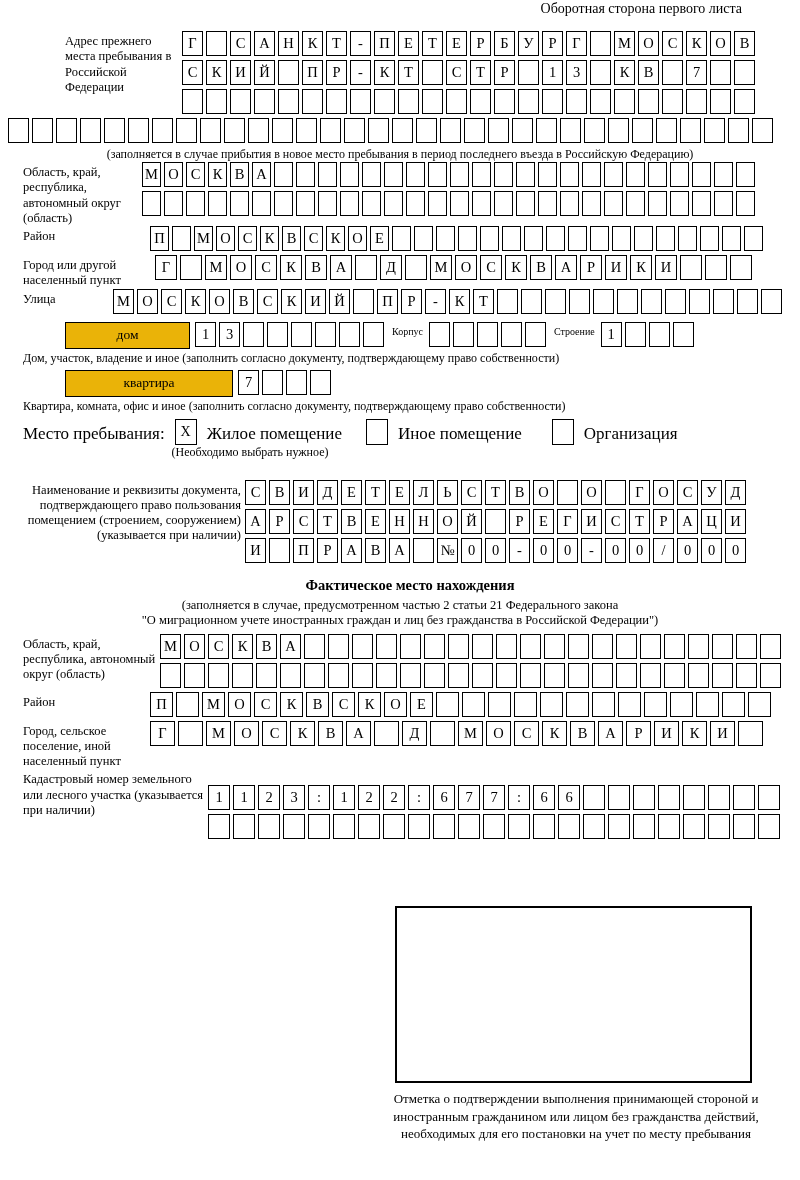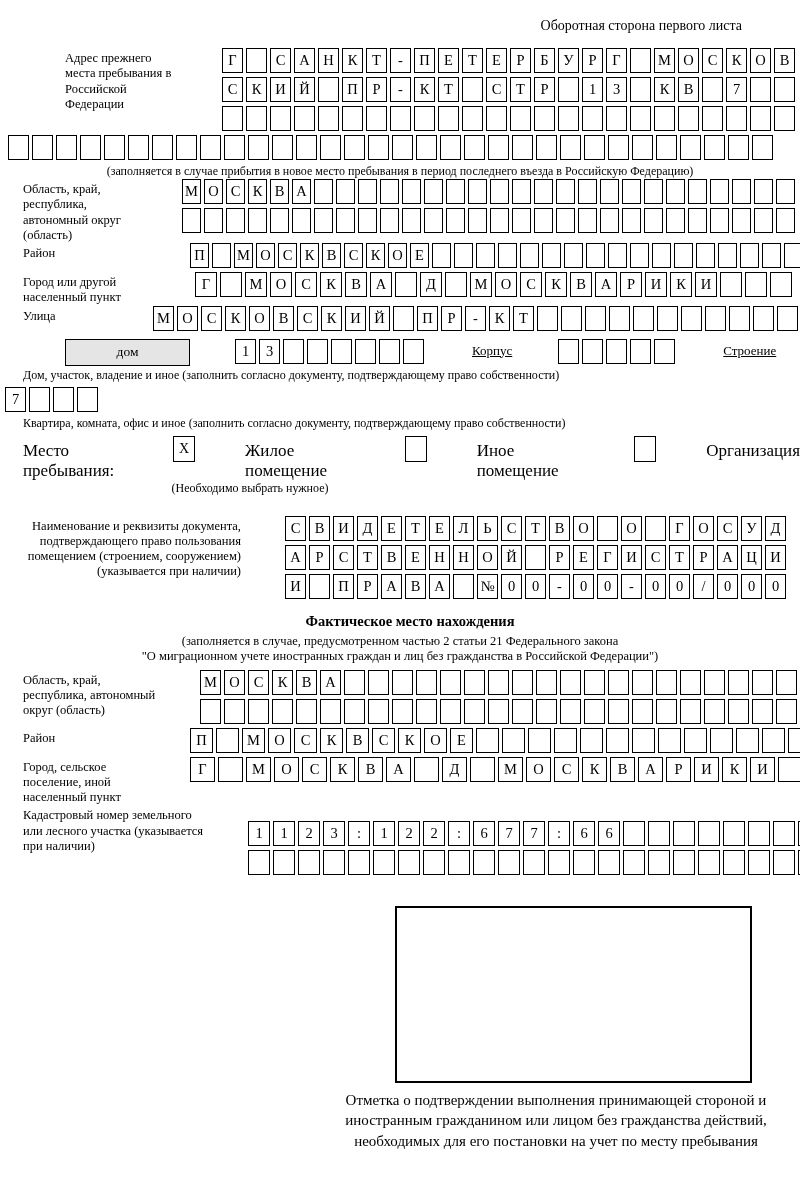--- a/index.html
+++ b/index.html
@@ -1,37 +1,37 @@
 <!DOCTYPE html>
 <html><head>
 <meta charset="utf-8">
 <style>
   html,body{margin:0;padding:0;background:#fff;}
   body{width:800px;height:1180px;font-family:"Liberation Serif","DejaVu Serif",serif;color:#000;}
   .sheet{position:relative;width:800px;height:1180px;overflow:hidden;}
-  .top-note{font-size:14px;text-align:right;padding:18px 58px 0 0;}
-  .frow{display:flex;align-items:flex-start;gap:40px;}
+  .top-note{font-size:14px;text-align:right;padding:1px 58px 0 0;}
+  .frow{display:flex;align-items:flex-start;}
   .flabel{font-size:12.5px;line-height:1.22;flex:none;padding-top:3px;}
   .cellcol{display:flex;flex-direction:column;}
   .cellrow{display:flex;gap:3px;margin-bottom:4px;--cw:19px;}
   .cell{flex:none;width:var(--cw);height:25px;border:1.5px solid #000;box-sizing:border-box;
         display:flex;align-items:center;justify-content:center;font-size:14.5px;background:#fff;}
   .c19{--cw:19px}.c21{--cw:21px}.c22{--cw:22px}.c23{--cw:23px}.c25{--cw:25px}
   .caption{font-size:12px;}
   .caption.center{text-align:center;}
   .sec-title{font-size:14.5px;font-weight:bold;text-align:center;margin:6px 0 8px 0;}
   .wide-box{flex:none;border:1.5px solid #000;height:27px;box-sizing:border-box;
-            display:flex;align-items:center;justify-content:center;font-size:13.5px;background:#e5e5e5;}
-  .inline-gap{flex:none;font-size:13px;padding:4px 6px 0 8px;text-decoration:underline;}
+            display:flex;align-items:center;justify-content:center;font-size:13.5px;background:#eab308;}
+  .inline-gap{flex:none;font-size:10px;padding:4px 6px 0 8px;}
   .chk{flex:none;width:22px;height:26px;border:1.5px solid #000;box-sizing:border-box;
        display:flex;align-items:center;justify-content:center;font-size:14px;margin:0 10px;}
   .opt-label{font-size:17px;padding-top:5px;}
   .note-line{font-size:12.5px;text-align:center;}
   .stamp-box{position:absolute;left:395px;top:906px;width:357px;height:177px;border:2px solid #000;box-sizing:border-box;background:#fff;}
-  .stamp-caption{position:absolute;left:336px;top:1090px;width:440px;font-size:15px;text-align:center;line-height:1.35;}
+  .stamp-caption{position:absolute;left:356px;top:1090px;width:440px;font-size:13px;text-align:center;line-height:1.35;}
 </style>
 </head>
 <body>
 
 <div class="sheet">
 
   <div class="top-note">Оборотная сторона первого листа</div>
 
   <div class="frow" style="margin-top:14px;">
     <div class="flabel" style="margin-left:65px;width:112px;">Адрес прежнего места пребывания в Российской Федерации</div>
@@ -341,20 +341,21 @@
     <div class="cellrow c21">
         <div class="cell">1</div>
         <div class="cell"></div>
         <div class="cell"></div>
         <div class="cell"></div>
       </div>
   </div>
   <div class="caption" style="margin:0 0 4px 23px;">Дом, участок, владение и иное (заполнить согласно документу, подтверждающему право собственности)</div>
 
   <div class="frow">
+    <div class="wide-box" style="margin-left:65px;width:168px;">квартира</div>
     <div class="cellrow c21" style="margin-left:5px;">
         <div class="cell">7</div>
         <div class="cell"></div>
         <div class="cell"></div>
         <div class="cell"></div>
       </div>
   </div>
   <div class="caption" style="margin:0 0 5px 23px;">Квартира, комната, офис и иное (заполнить согласно документу, подтверждающему право собственности)</div>
 
   <div class="frow">

